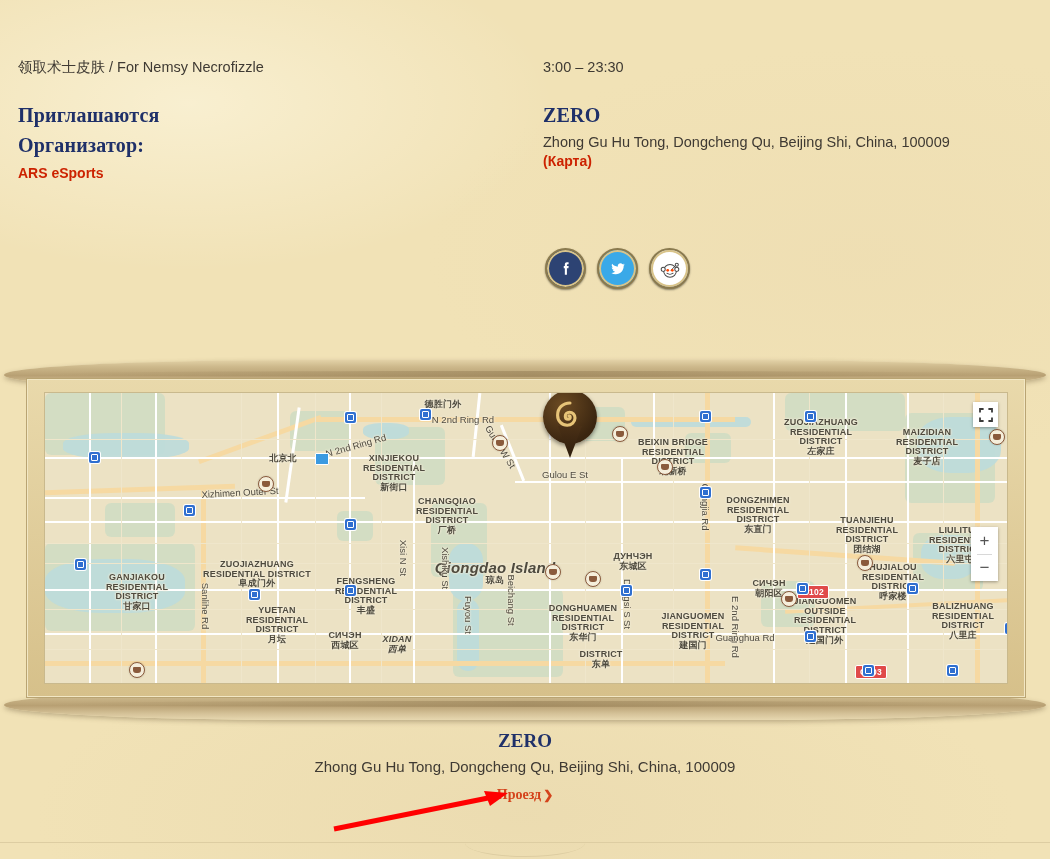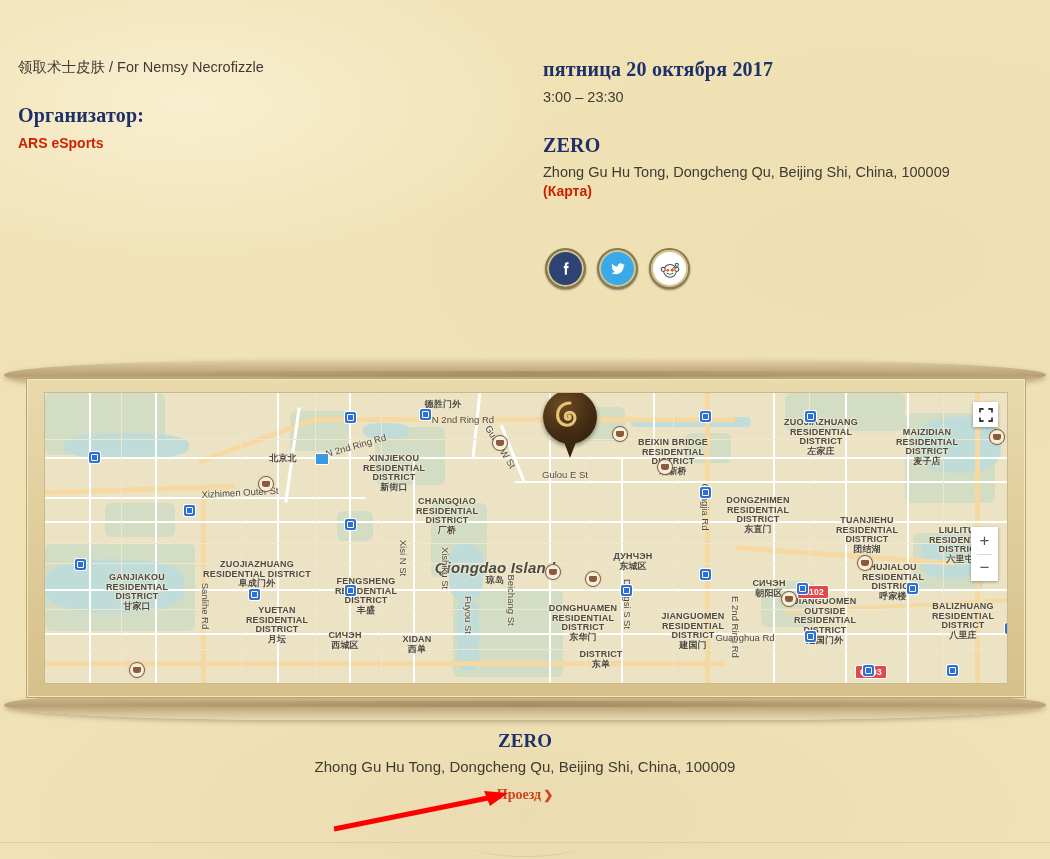--- a/index.html
+++ b/index.html
@@ -198,27 +198,27 @@
 </head>
 <body>
 
 <div class="wrap">
 
   <section class="info">
 
     <div class="col-left">
       <p class="sub">领取术士皮肤 / For Nemsy Necrofizzle</p>
 
+      <h2 class="head">Приглашаются</h2>
 
       <h2 class="head">Организатор:</h2>
       <a class="redlink" href="#">ARS eSports</a>
     </div>
 
     <div class="col-right">
-      <h2 class="head">пятница 20 октября 2017</h2>
       <p class="sub">3:00 – 23:30</p>
 
       <h2 class="head">ZERO</h2>
       <p class="addr">Zhong Gu Hu Tong, Dongcheng Qu, Beijing Shi, China, 100009</p>
       <a class="maplink" href="#">(Карта)</a>
     </div>
 
     <div class="social">
       <div class="sbtn fb">
         <span>
@@ -438,21 +438,21 @@
               <div class="cn">东城区</div>
             </div>
             <div class="lbl dist" style="left: 300px; top: 248px; transform: translate(-50%, -50%);">
               <div>СИЧЭН</div>
               <div class="cn">西城区</div>
             </div>
             <div class="lbl dist" style="left: 724px; top: 196px; transform: translate(-50%, -50%);">
               <div>СИЧЭН</div>
               <div class="cn">朝阳区</div>
             </div>
-            <div class="lbl dist" style="left: 372px; top: 252px; transform: translate(-50%, -50%);">
+            <div class="lbl dist" style="left: 352px; top: 252px; transform: translate(-50%, -50%); font-style: italic;">
               <div>XIDAN</div>
               <div class="cn">西单</div>
             </div>
             <div class="lbl dist" style="left: 556px; top: 267px; transform: translate(-50%, -50%);">
               <div>DISTRICT</div>
               <div class="cn">东单</div>
             </div>
             <div class="lbl dist" style="left: 450px; top: 180px; transform: translate(-50%, -50%);">
               <div style="font-style:italic;font-size:15px;">Qiongdao Island</div>
               <div class="cn">琼岛</div>

